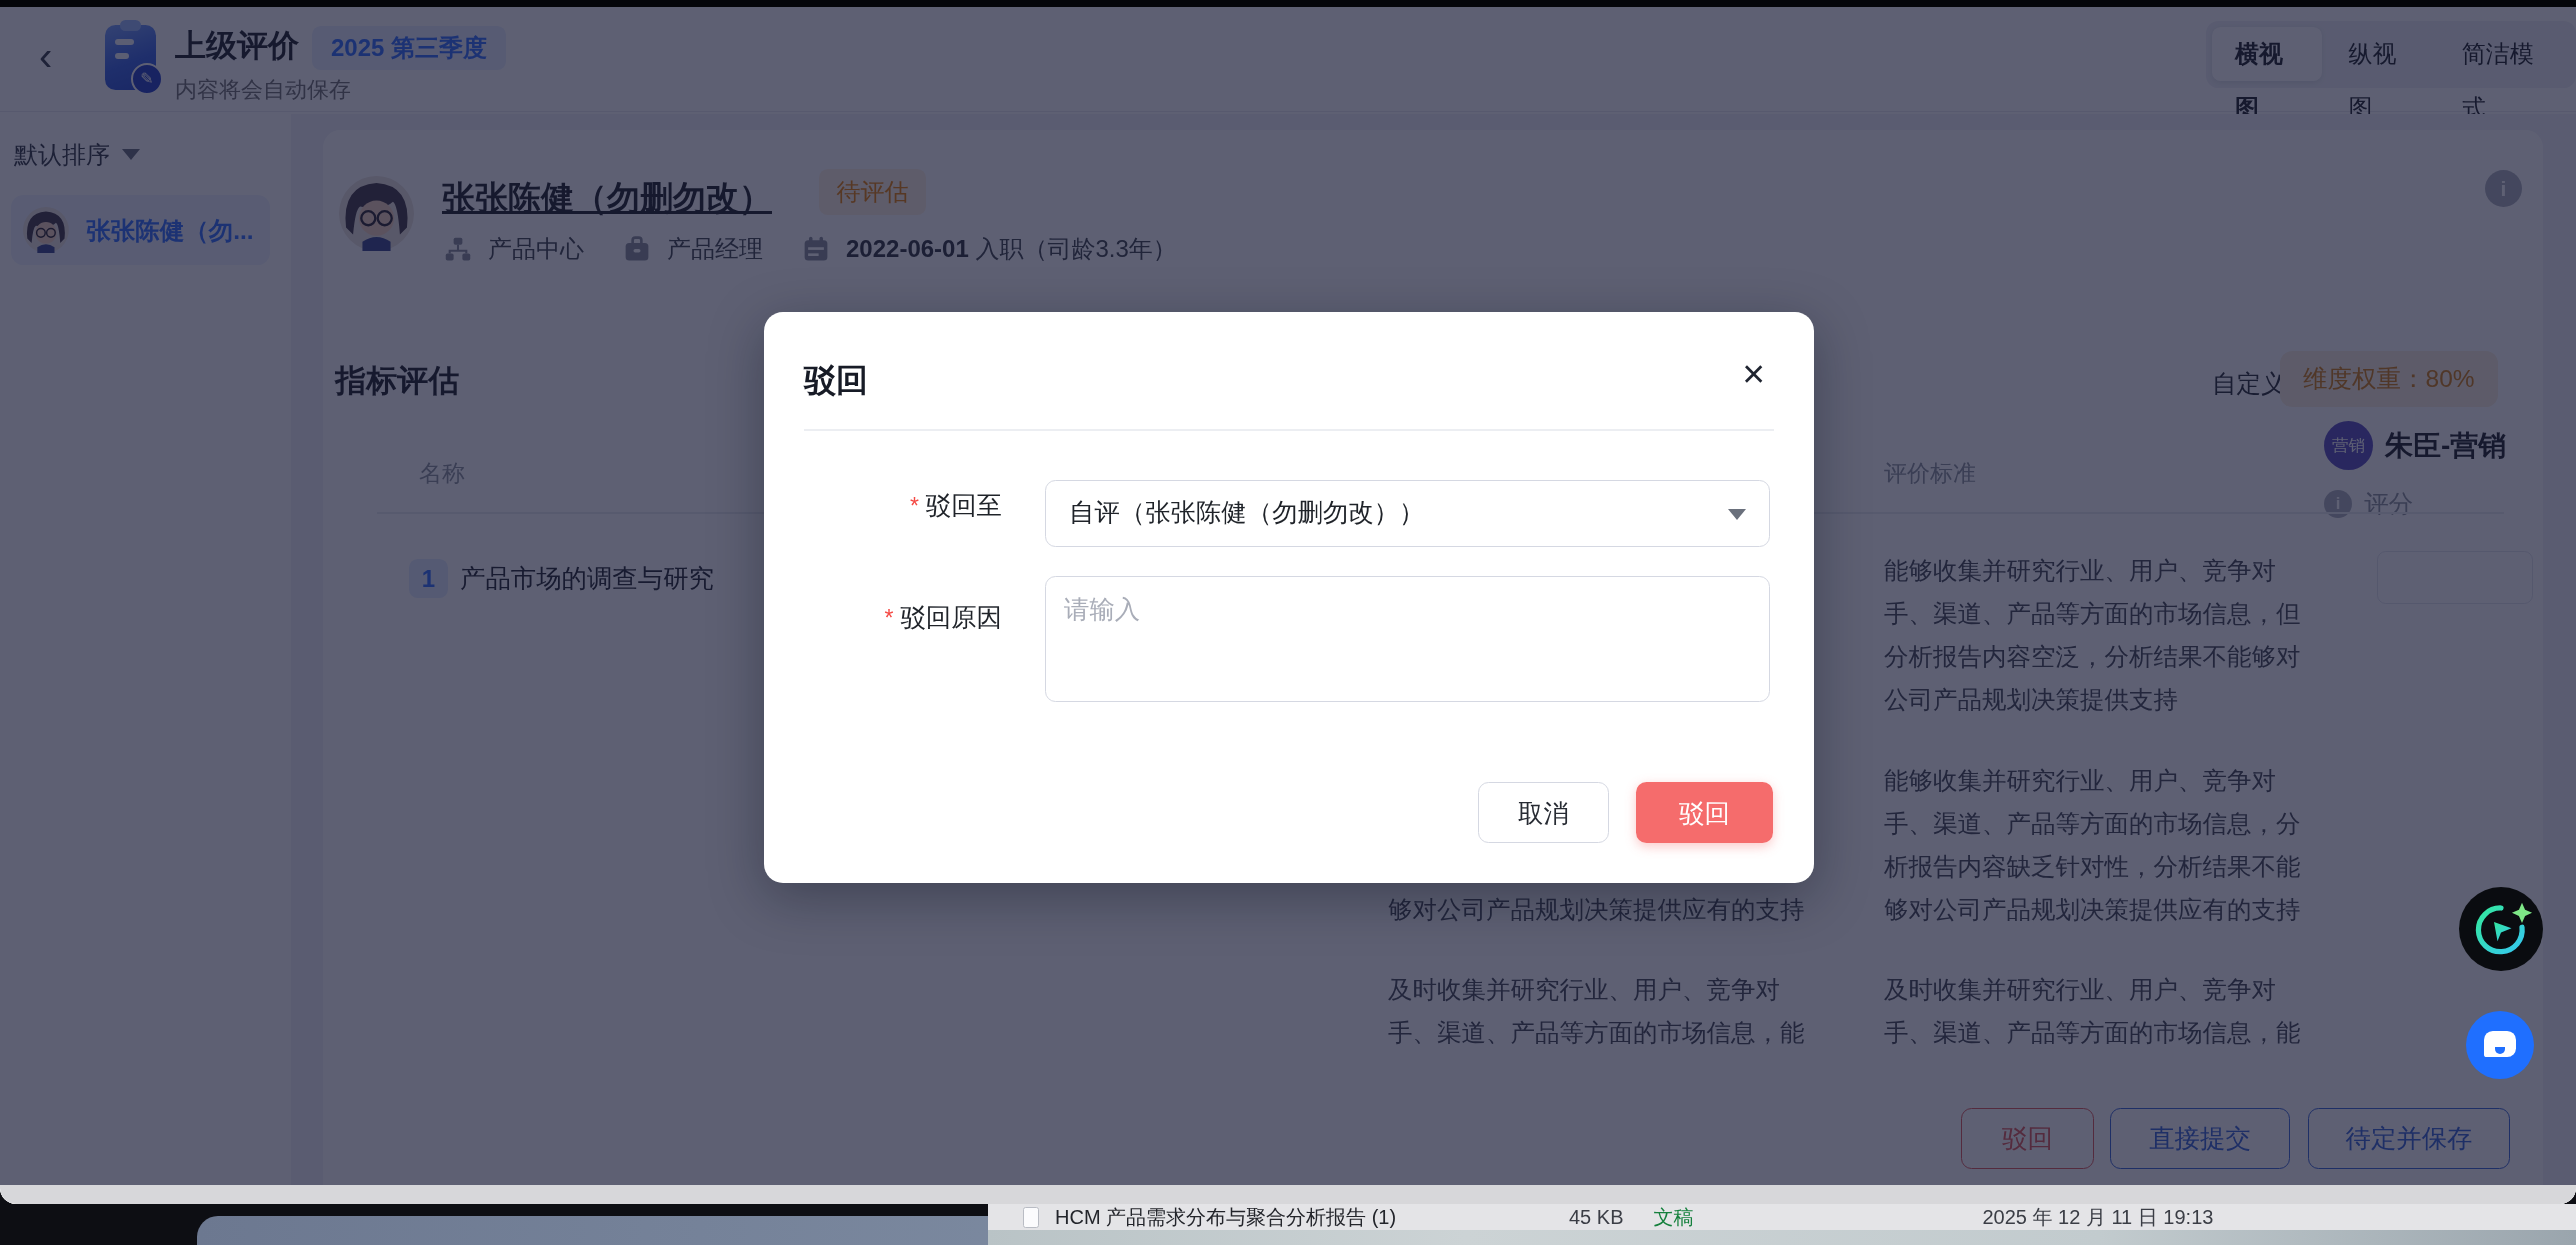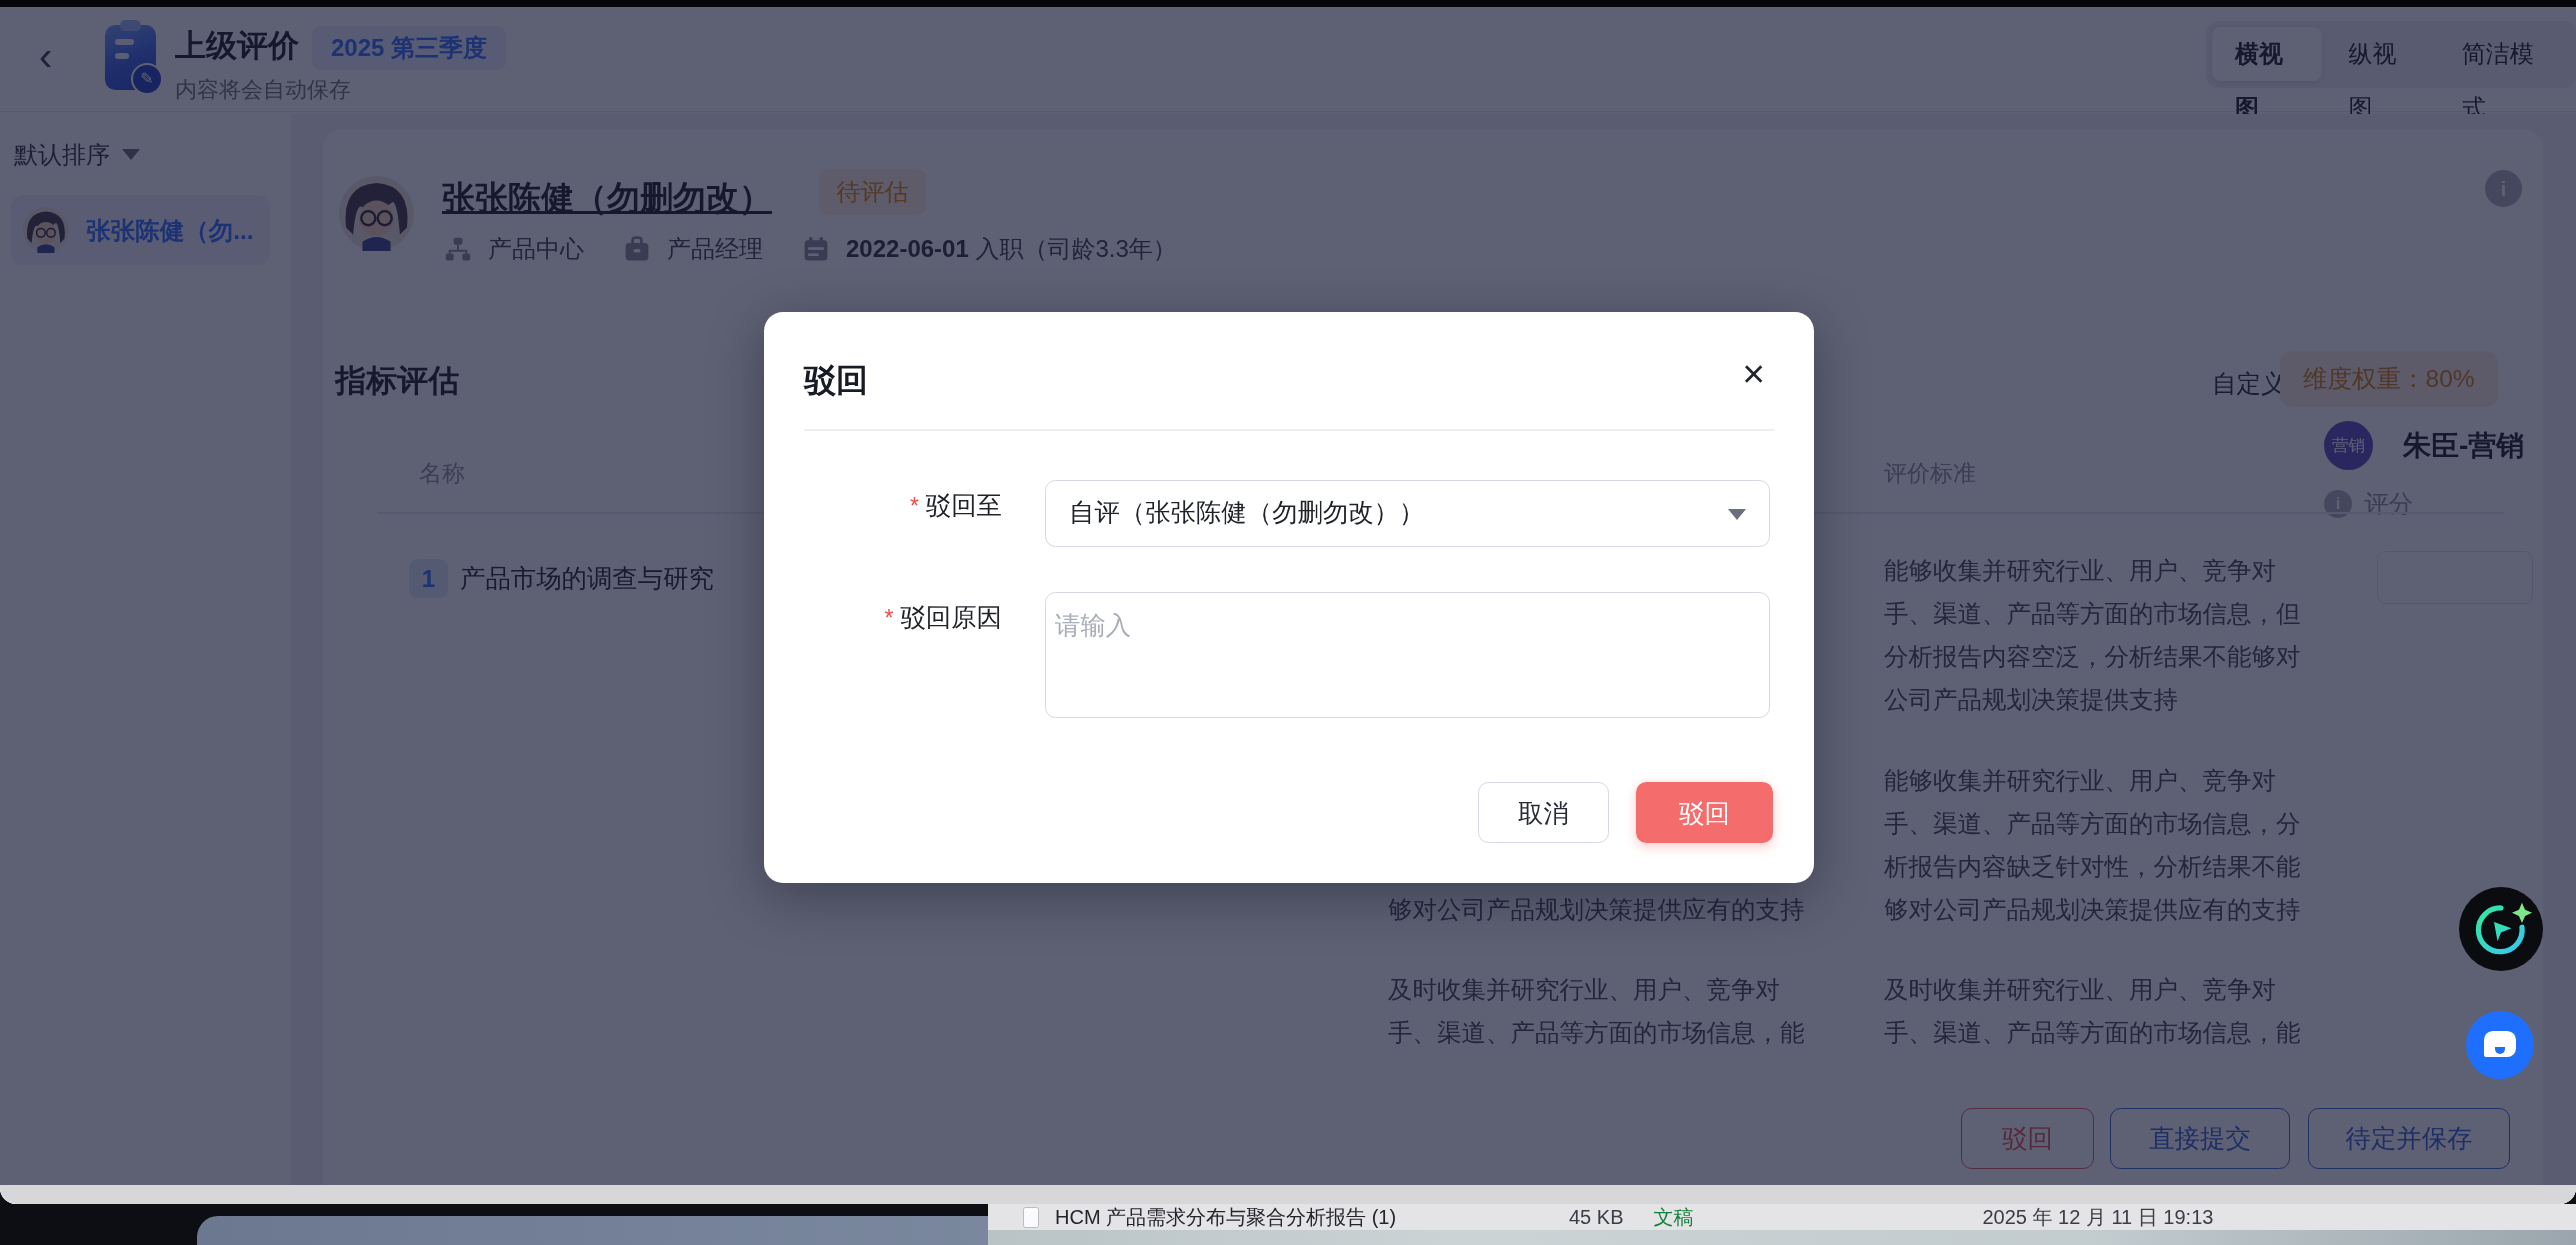--- a/index.html
+++ b/index.html
@@ -65,21 +65,21 @@
   
   #section-title { position:absolute; left:12.3px; top:230px; font-size:31px; font-weight:700; color:#1f2329; }
   #customize-cols { position:absolute; left:1849px; top:237px; font-size:24.5px; color:#2b2f36; cursor:pointer;margin-left:40px; }
   #weight-pill { position:absolute; left:1957px; top:221px; height:56px; padding:0 23px; background:#faf0df;
     border-radius:12.3px; color:#d27f18; font-size:24.5px; line-height:56px; font-weight:500; }
 
   
   .col-header { position:absolute; font-size:23px; color:#8f959e; }
   #hdr-name { left:96px; top:328px; }
   #hdr-criteria { left:1561px; top:328px; }
-  #reviewer-hdr { position:absolute; left:2001px; top:291px; display:flex; align-items:center; gap:30px;
+  #reviewer-hdr { position:absolute; left:2001px; top:291px; display:flex; align-items:center; gap:12px;
     width:219px; overflow:hidden; white-space:nowrap; }
   #reviewer-avatar { width:49px; height:49px; border-radius:50%; background:#5b4fc0; color:#fff; flex:none;
     font-size:16.6px; text-align:center; line-height:49px; }
   #reviewer-name { font-size:28px; font-weight:700; color:#1f2329; }
   #score-hdr { position:absolute; left:2001px; top:357px; display:flex; align-items:center; gap:12.3px; }
   #score-hdr .info-circle { width:28px; height:28px; font-size:16.6px; line-height:28px; }
   #score-label { font-size:24.5px; color:#8f959e; }
   #table-divider { position:absolute; left:54px; top:382px; width:2127px; height:1.8px; background:#e9ebf0; }
 
   #row-index { position:absolute; left:86px; top:429px; width:39px; height:39px; background:#e2ecfe; border-radius:8.8px;
@@ -116,22 +116,22 @@
   #modal-close { position:absolute; right:49px; top:42px; font-size:39px; color:#1f2430; line-height:39px; cursor:pointer; font-weight:300; }
   #modal-divider { position:absolute; left:40px; right:40px; top:117px; height:1.8px; background:#eceef2; }
   .field-label { position:absolute; left:0; width:238px; text-align:right; font-size:25.4px; color:#1f2329; }
   .req { color:#f54a45; margin-right:7px; font-size:23px; }
   #label-reject-to { top:177px; }
   #label-reason    { top:289px; }
   #reject-to-select { position:absolute; left:281px; top:168px; width:725px; height:67px; border:1.8px solid #d5d8e2;
     border-radius:10.5px; background:#fff; cursor:pointer; }
   #reject-to-value { position:absolute; left:23px; top:0; line-height:63px; font-size:25.4px; color:#1f2329; white-space:nowrap; }
   #select-caret { position:absolute; right:23px; top:28px; }
-  #reason-textarea { position:absolute; left:281px; top:280px; width:725px; height:126px; border:1.8px solid #d5d8e2;
-    border-radius:10.5px; background:#fff; resize:none; font-size:25.4px; color:#1f2329; padding:16px 9px;
+  #reason-textarea { position:absolute; left:281px; top:264px; width:725px; height:126px; border:1.8px solid #d5d8e2;
+    border-radius:10.5px; background:#fff; resize:none; font-size:25.4px; color:#1f2329; padding:16px 18px;
     font-family:"Liberation Sans","DejaVu Sans",sans-serif; outline:none; }
   #reason-textarea::placeholder { color:#a9adb8; }
   .modal-btn { position:absolute; top:470px; height:61px; border-radius:10.5px; font-size:25.4px; text-align:center;
     line-height:60px; cursor:pointer; font-weight:500; }
   #modal-cancel { left:714px; width:131px; background:#fff; border:1.8px solid #d5d8e2; color:#272b33; }
   #modal-confirm { left:872px; width:137px; background:#f56c6c; color:#ffffff; border:none; box-shadow:0 3.5px 10.5px rgba(245,108,108,.35); }
 
   
   #ai-fab { position:absolute; left:2459px; top:887px; width:84px; height:84px; border-radius:50%;
     background:#0a0c10; z-index:70; cursor:pointer; }

